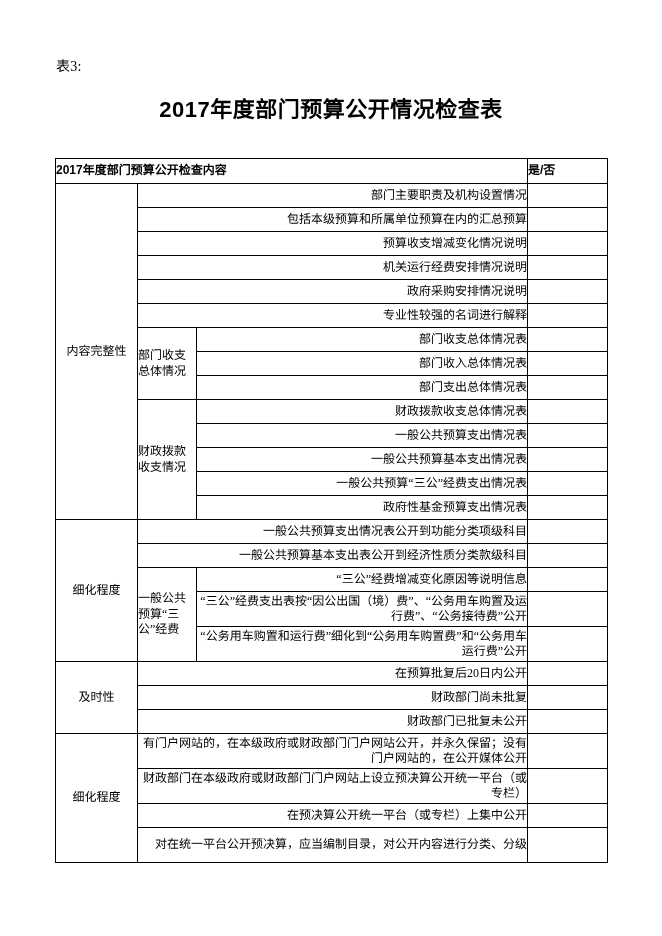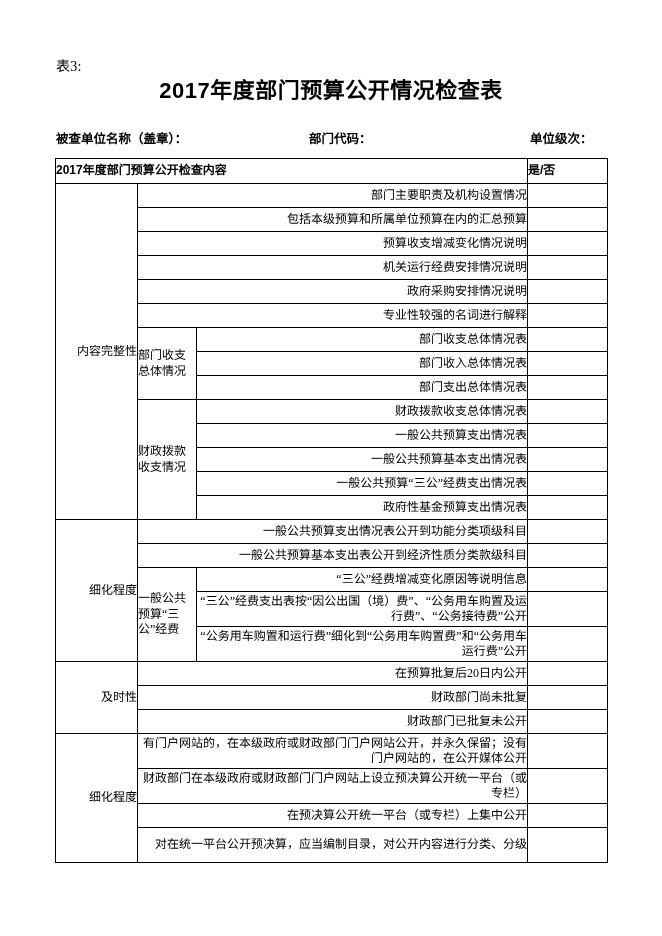--- a/index.html
+++ b/index.html
@@ -30,21 +30,21 @@
     left: 56px;
     top: 55px;
     font-size: 14px;
     letter-spacing: 0.3px;
   }
 
   
   .doc-title {
     position: absolute;
     left: 0;
-    top: 72px;
+    top: 91px;
     width: 662px;
     text-align: center;
     font-family: "Liberation Sans", "DejaVu Sans", sans-serif;
     font-size: 22px;
     font-weight: bold;
     letter-spacing: 0.5px;
   }
 
   
   .meta-row {
@@ -92,21 +92,21 @@
   .hdr td {
     font-weight: bold;
     font-family: "Liberation Sans", "DejaVu Sans", sans-serif;
     font-size: 12.5px;
     height: 24px;
     border-bottom: 1.6px solid #000;
   }
 
   
   .cat {
-    text-align: right;
+    text-align: center;
     font-size: 12.5px;
     line-height: 1.35;
   }
   
   .subcat {
     font-size: 12px;
     line-height: 1.3;
     padding: 0 2px;
   }
   
@@ -128,25 +128,20 @@
 </style>
 </head>
 <body>
 
 <div class="page">
 
   <div class="sheet-label">表3:</div>
 
   <div class="doc-title">2017年度部门预算公开情况检查表</div>
 
-  <div class="meta-row">
-    <span class="meta-unit">被查单位名称（盖章）：</span>
-    <span class="meta-code">部门代码：</span>
-    <span class="meta-level">单位级次：</span>
-  </div>
 
   <div class="tbl-wrap">
     <table class="form" id="form-table">
       <colgroup>
         <col class="c-cat">
           <col class="c-sub">
           <col class="c-item">
           <col class="c-yn">
       </colgroup>
       <tbody id="tbody-root">

